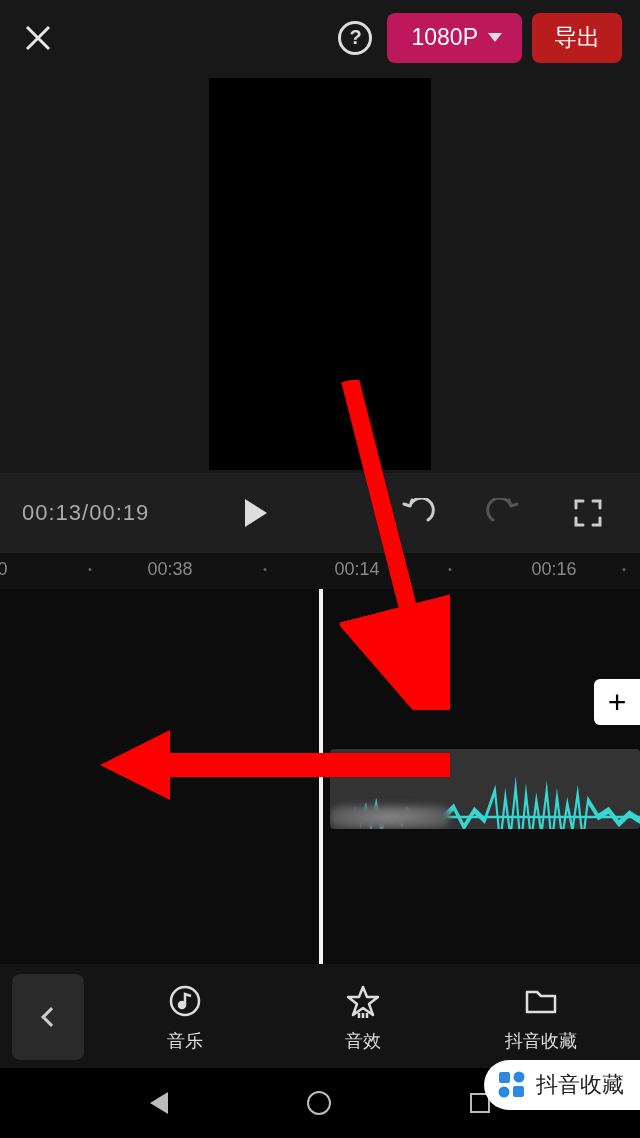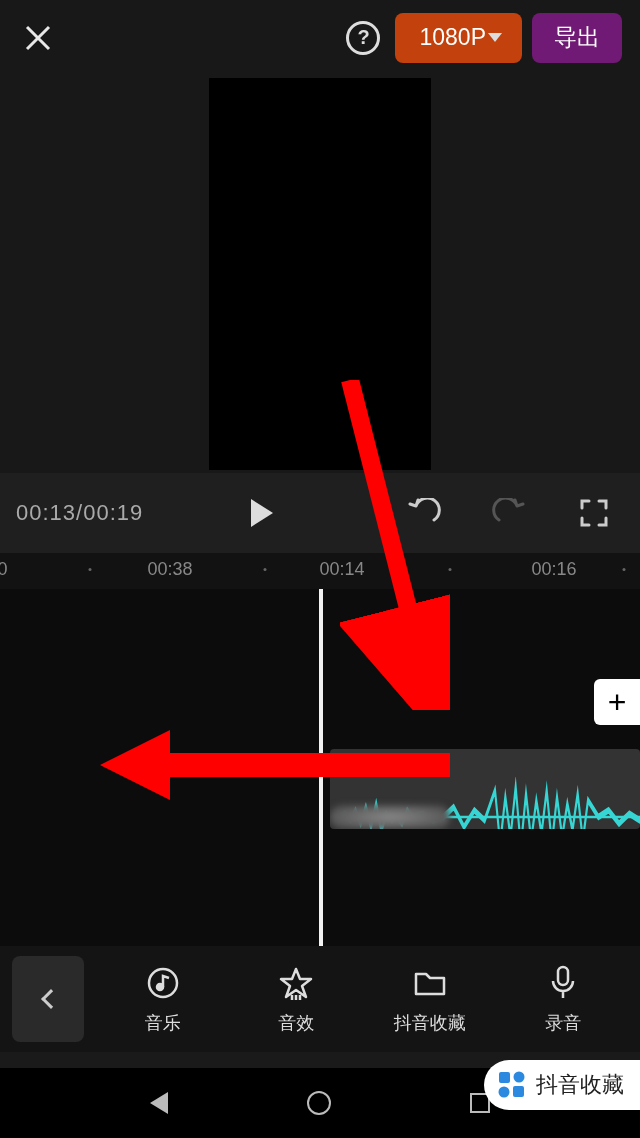--- a/index.html
+++ b/index.html
@@ -33,34 +33,34 @@
     }
     .help-circle {
       width: 34px; height: 34px;
       border: 3px solid #ddd; border-radius: 50%;
       display: flex; align-items: center; justify-content: center;
       font-size: 20px; font-weight: 700; color: #ddd;
     }
     .res-btn {
       height: 50px;
       padding: 0 20px 0 24px;
-      background: #c2410c;
+      background: #be185d;
       border-radius: 8px;
-      display: flex; align-items: center; gap: 2px;
+      display: flex; align-items: center; gap: 10px;
       font-size: 23px; font-weight: 500;
     }
     .triangle-down {
       width: 0; height: 0;
       border-left: 7px solid transparent;
       border-right: 7px solid transparent;
       border-top: 9px solid #ddd;
     }
     .export-btn {
       height: 50px; padding: 0 22px;
-      background: #701a75;
+      background: #b91c1c;
       border-radius: 8px;
       display: flex; align-items: center;
       font-size: 23px; font-weight: 500;
     }
     
     .preview-area {
       height: 398px;
       background: #181818;
       display: flex;
       align-items: center;
@@ -68,21 +68,21 @@
     }
     .video-canvas {
       width: 222px; height: 392px;
       background: #000;
     }
     
     .playback {
       height: 80px;
       background: #1f1f1f;
       display: flex; align-items: center;
-      padding: 0 16px;
+      padding: 0 22px;
       gap: 25px;
     }
     .time-text { font-size: 22px; color: #aaa; letter-spacing: 1px; }
     .play-btn {
       width: 50px; height: 50px;
       margin-left: auto;
       display: flex; align-items: center; justify-content: center;
     }
     .play-triangle {
       width: 0; height: 0;
@@ -140,21 +140,21 @@
       width: 110px; height: 330px;
       pointer-events: none; z-index: 50;
     }
     .arrow-left {
       position: absolute; left: 100px; top: 725px;
       width: 350px; height: 80px;
       pointer-events: none; z-index: 50;
     }
     
     .bottom-toolbar {
-      position: absolute; bottom: 86px; left: 0; right: 0;
+      position: absolute; bottom: 68px; left: 0; right: 0;
       height: 106px;
       background: #141414;
       display: flex; align-items: center;
       padding-right: 10px;
     }
     .back-btn {
       width: 72px; height: 86px;
       background: #2a2a2a; border-radius: 8px;
       margin: 0 12px;
       display:flex; align-items:center; justify-content:center;
@@ -262,21 +262,21 @@
       <path d="M3 10 V3 H10 M20 3 H27 V10 M27 20 V27 H20 M10 27 H3 V20"></path>
     </svg>
   </div>
 </div>
 
 <div class="ruler">
   <span style="left:-10px">0:10</span>
   <span class="dot" style="left:90px"></span>
   <span style="left:170px">00:38</span>
   <span class="dot" style="left:265px"></span>
-  <span style="left:342px">00:14</span>
+  <span style="left:357px">00:14</span>
   <span class="dot" style="left:450px"></span>
   <span style="left:554px">00:16</span>
   <span class="dot" style="left:624px"></span>
 </div>
 
 <div class="tracks">
   <div class="add-btn">
     <span>+</span>
   </div>
   <div class="audio-clip">
@@ -328,29 +328,20 @@
     <div class="tool-label">音效</div>
   </div>
   <div class="tool">
     <div class="tool-icon">
       <svg width="34" height="30" viewBox="0 0 34 30" fill="none" stroke="#ddd" stroke-width="2.5" stroke-linejoin="round">
         <path d="M3 26 V6 H13 L17 10 H31 V26 Z"></path>
       </svg>
     </div>
     <div class="tool-label">抖音收藏</div>
   </div>
-  <div class="tool">
-    <div class="tool-icon">
-      <svg width="28" height="36" viewBox="0 0 28 36" fill="none" stroke="#ddd" stroke-width="2.5">
-        <rect x="9" y="2" width="10" height="18" rx="5"></rect>
-        <path d="M4 16 A10 10 0 0 0 24 16 M14 26 V33"></path>
-      </svg>
-    </div>
-    <div class="tool-label">录音</div>
-  </div>
 </div>
 
 <div class="nav-bar">
   <div class="nav-back"></div>
   <div class="nav-home"></div>
   <div class="nav-recent"></div>
 </div>
 
 <div class="watermark">
   <svg width="32" height="32" viewBox="0 0 32 32">

